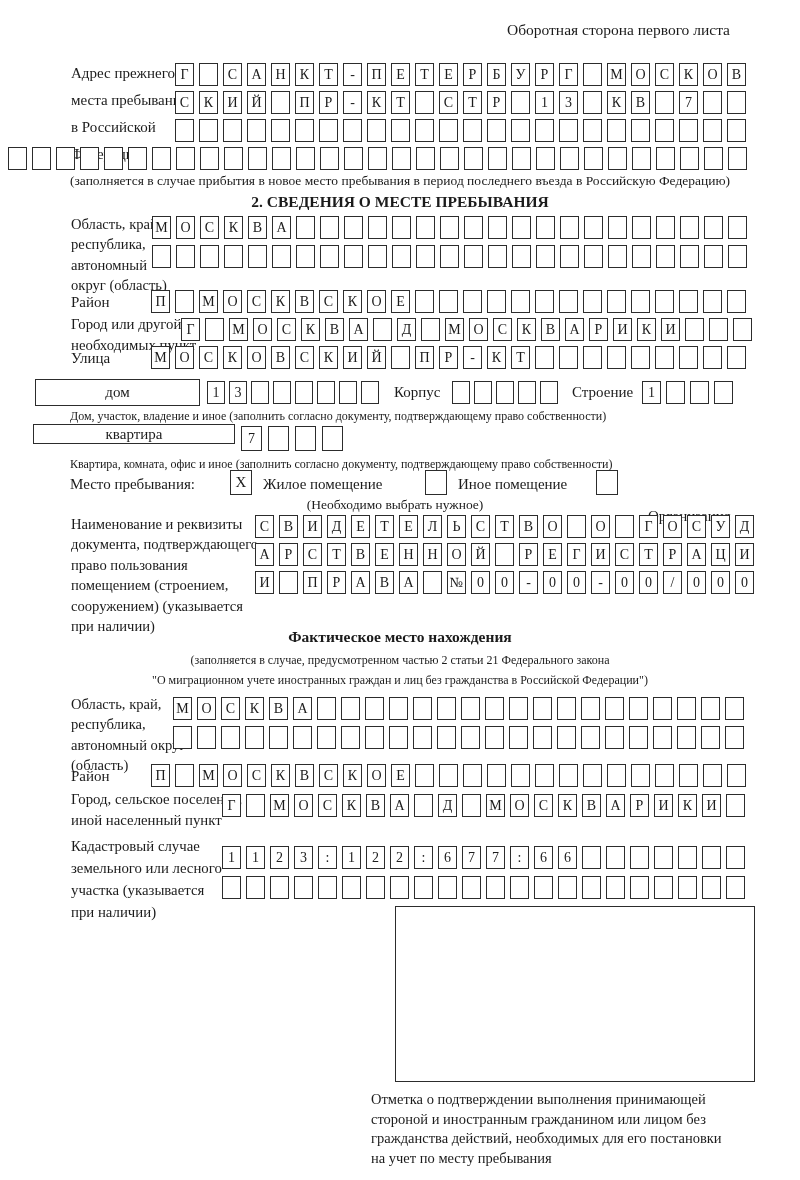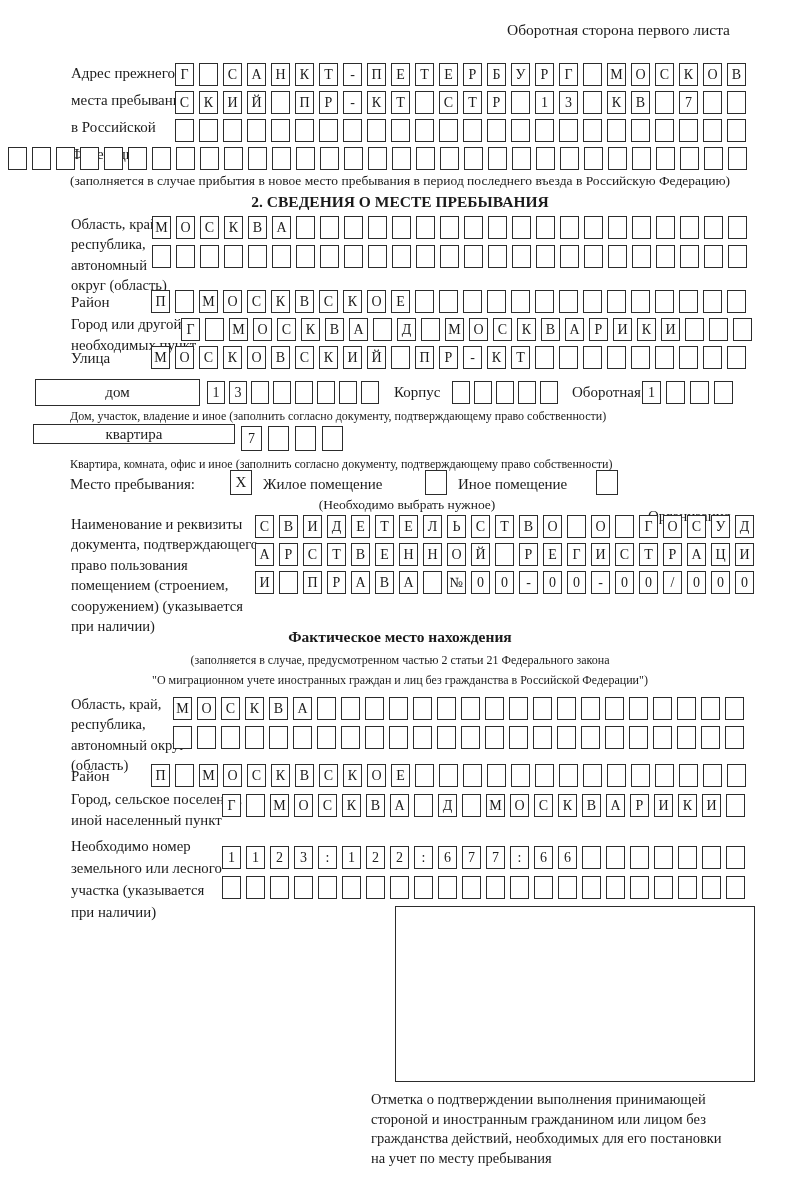--- a/index.html
+++ b/index.html
@@ -327,21 +327,21 @@
       <span class="cell"></span>
     </div>
   <div class="abs label" style="left:394px;top:380px;line-height:25px;">Корпус</div>
   <div class="cellrow tight" style="left:452px;top:381px;">
       <span class="cell"></span>
       <span class="cell"></span>
       <span class="cell"></span>
       <span class="cell"></span>
       <span class="cell"></span>
     </div>
-  <div class="abs label" style="left:572px;top:380px;line-height:25px;">Оборотная</div>
+  <div class="abs label" style="left:572px;top:380px;line-height:25px;">Строение</div>
   <div class="cellrow" style="left:642px;top:381px;">
       <span class="cell">1</span>
       <span class="cell"></span>
       <span class="cell"></span>
       <span class="cell"></span>
     </div>
   <div class="abs note14" style="left:70px;top:409px;">Дом, участок, владение и иное (заполнить согласно документу, подтверждающему право собственности)</div>
 
   <div class="abs widebox" style="left:33px;top:424px;width:202px;height:20px;">квартира</div>
   <div class="cellrow wide4" style="left:241px;top:426px;">
@@ -352,21 +352,21 @@
     </div>
   <div class="abs note14" style="left:70px;top:457px;">Квартира, комната, офис и иное (заполнить согласно документу, подтверждающему право собственности)</div>
 
   <div class="abs label" style="left:70px;top:472px;line-height:25px;">Место пребывания:</div>
   <div class="abs checkbox" style="left:230px;top:470px;">X</div>
   <div class="abs label" style="left:263px;top:472px;line-height:25px;">Жилое помещение</div>
   <div class="abs checkbox" style="left:425px;top:470px;"></div>
   <div class="abs label" style="left:458px;top:472px;line-height:25px;">Иное помещение</div>
   <div class="abs checkbox" style="left:596px;top:470px;"></div>
   <div class="abs label" style="left:648px;top:472px;line-height:25px;margin-top:32px;">Организация</div>
-  <div class="abs note" style="left:16px;width:700px;text-align:center;top:497px;padding-left:41px;">(Необходимо выбрать нужное)</div>
+  <div class="abs note" style="left:4px;width:700px;text-align:center;top:497px;padding-left:41px;">(Необходимо выбрать нужное)</div>
 
   <div class="abs label-sm" style="left:71px;top:514px;">
       <div>Наименование и реквизиты</div>
       <div>документа, подтверждающего</div>
       <div>право пользования</div>
       <div>помещением (строением,</div>
       <div>сооружением) (указывается</div>
       <div>при наличии)</div>
     </div>
   <div class="cellrow" style="left:255px;top:515px;">
@@ -554,21 +554,21 @@
       <span class="cell">В</span>
       <span class="cell">А</span>
       <span class="cell">Р</span>
       <span class="cell">И</span>
       <span class="cell">К</span>
       <span class="cell">И</span>
       <span class="cell"></span>
     </div>
 
   <div class="abs label-md" style="left:71px;top:835px;line-height:22px;">
-      <div>Необходимо номер</div>
+      <div>Кадастровый случае</div>
       <div>земельного или лесного</div>
       <div>участка (указывается</div>
       <div>при наличии)</div>
     </div>
   <div class="cellrow" style="left:222px;top:846px;">
       <span class="cell">1</span>
       <span class="cell">1</span>
       <span class="cell">2</span>
       <span class="cell">3</span>
       <span class="cell">:</span>

